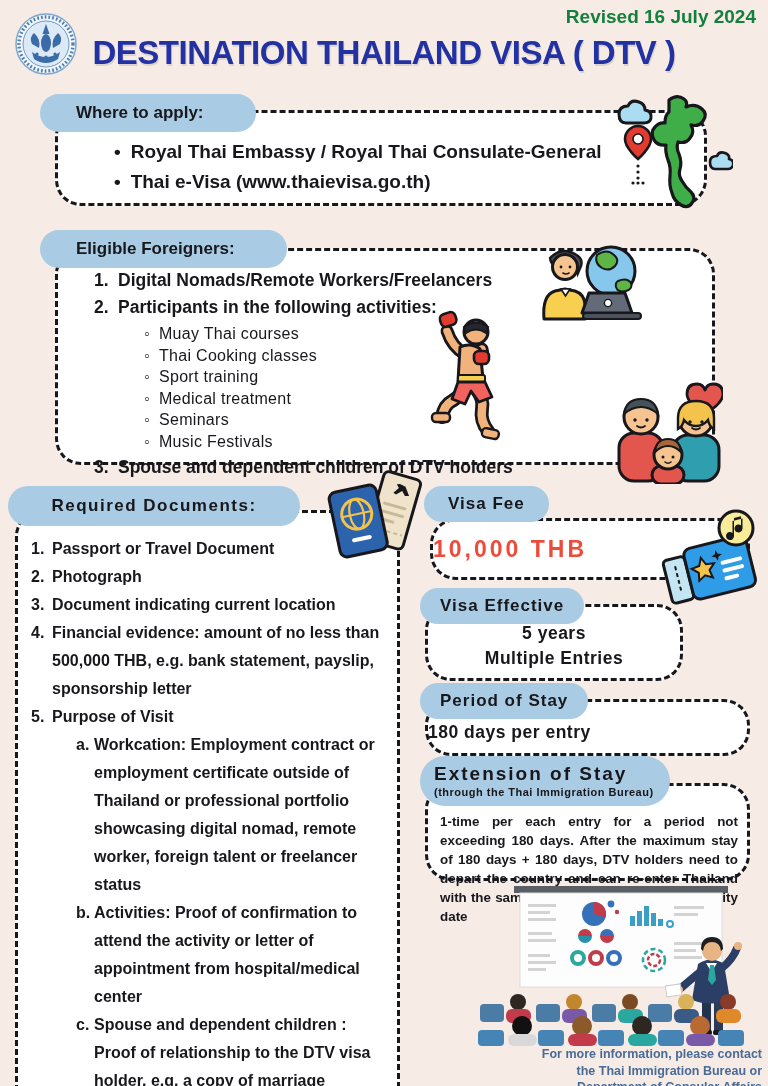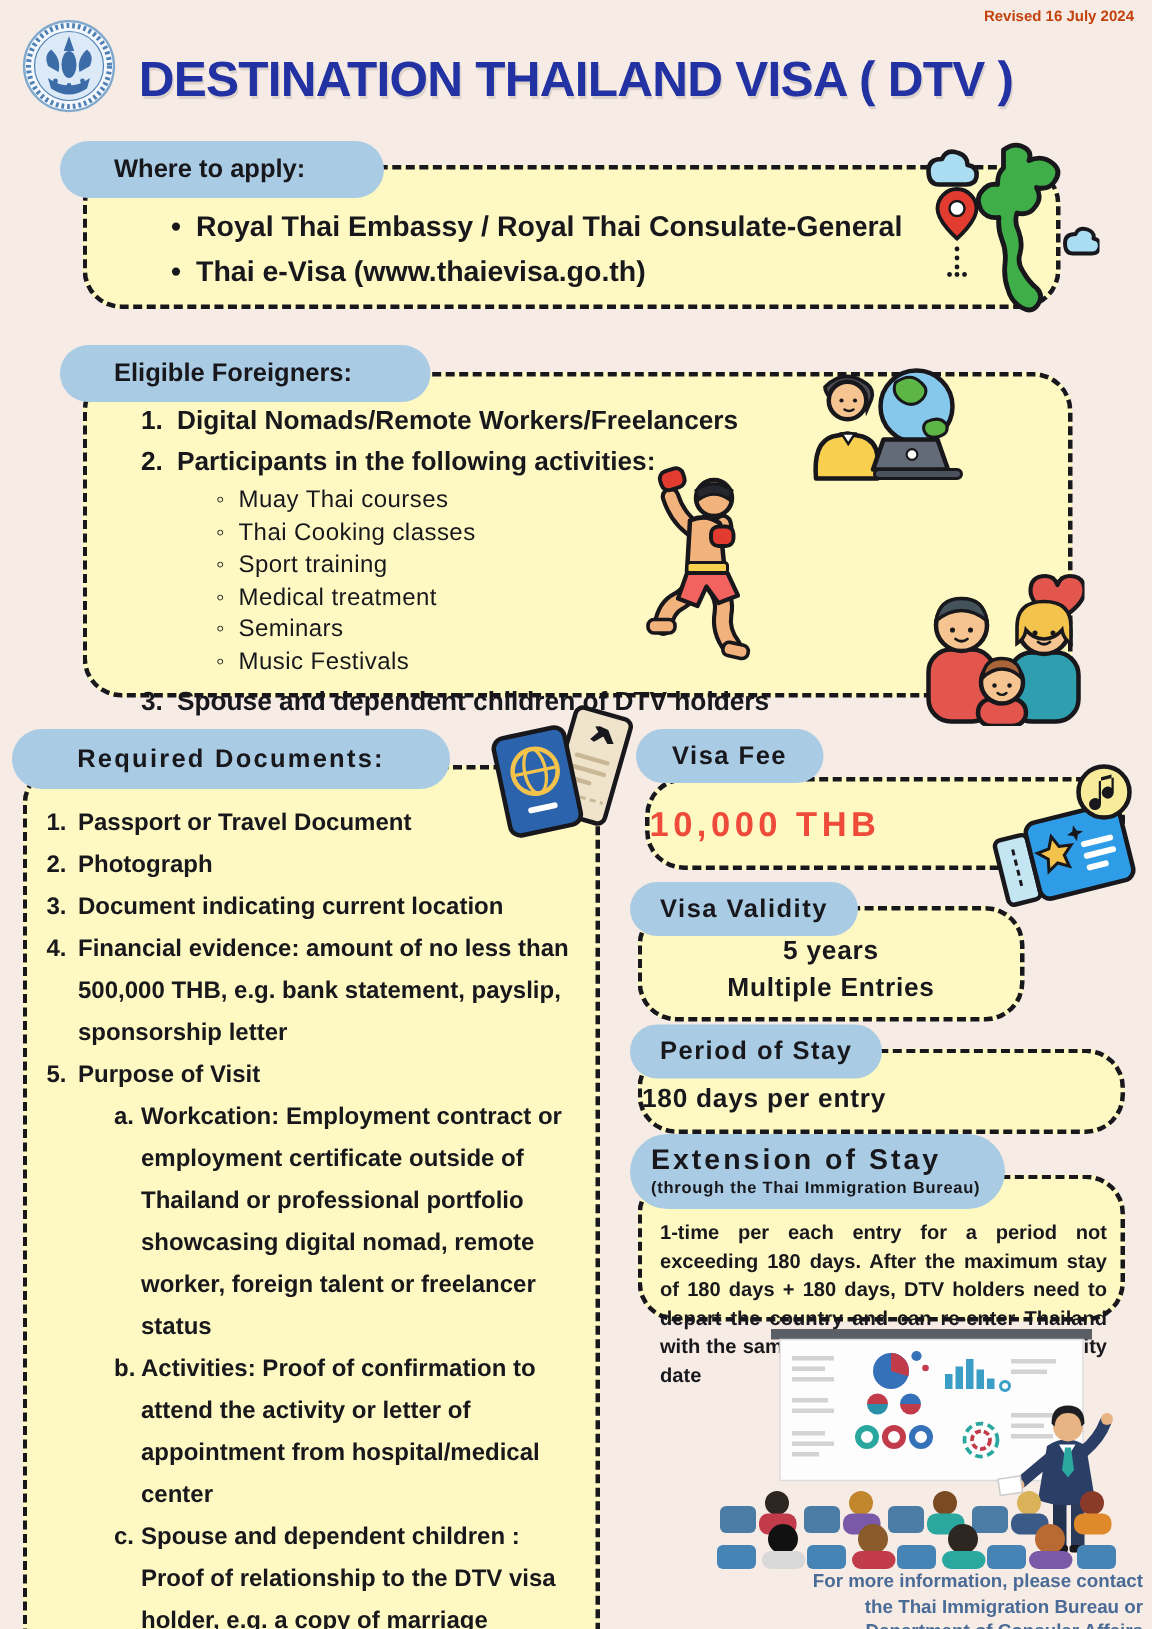--- a/index.html
+++ b/index.html
@@ -1,23 +1,23 @@
 <!DOCTYPE html>
 <html><head>
 <meta charset="utf-8">
 <style>
   html,body{margin:0;padding:0;}
   body{font-family:"Liberation Sans","DejaVu Sans",sans-serif;background:#d8d0cc;}
   .page{position:relative;width:768px;height:1086px;margin:0 auto;background:#f6ebe5;overflow:hidden;color:#17171c;}
-  .revised{position:absolute;top:6px;right:12px;font-size:10px;font-weight:bold;color:#c2410c;}
+  .revised{position:absolute;top:6px;right:12px;font-size:19px;font-weight:bold;color:#15803d;}
   .emblem{position:absolute;top:12px;left:14px;width:64px;height:64px;}
   .title{position:absolute;top:34px;left:0;width:768px;margin:0;text-align:center;font-size:33px;font-weight:bold;color:#2232a2;letter-spacing:-.5px;text-shadow:1px 2px 0 rgba(0,0,0,.10);}
   .subtitle{position:absolute;top:72px;left:0;width:768px;text-align:center;font-size:22px;font-weight:bold;color:#e23127;}
   .pill{position:absolute;background:#a9cbe3;border-radius:22px;font-weight:bold;color:#17171c;z-index:4;white-space:nowrap;}
-  .dash-box{position:absolute;background:#fef9c3;border:3.5px dashed #17171c;border-radius:26px;z-index:1;box-sizing:border-box;}
+  .dash-box{position:absolute;background:#ffffff;border:3.5px dashed #17171c;border-radius:26px;z-index:1;box-sizing:border-box;}
   .icon{position:absolute;z-index:5;}
   
   .pill-wta{left:40px;top:94px;font-size:17px;padding:9px 52px 9px 36px;text-align:right;}
   .box-wta{left:55px;top:110px;width:652px;height:96px;}
   .dot-list{margin:0;padding:24px 0 0 56px;list-style:none;}
   .dot-list li{font-size:19px;font-weight:bold;line-height:30px;}
   .dot-list li::before{content:"•";margin-right:10px;}
   
   .pill-el{left:40px;top:230px;font-size:17px;padding:9px 52px 9px 36px;}
   .box-el{left:55px;top:248px;width:660px;height:217px;padding:16px 18px 8px 36px;}
@@ -252,21 +252,21 @@
       <path d="M46 48 l3.5 7.5 l8 1 l-6 5.5 l1.5 8 l-7-4 l-7 4 l1.5-8 l-6-5.5 l8-1 z" fill="#f3c34b" stroke="#17171c" stroke-width="2"></path>
       <path d="M62 44 l1.5 4 l4 1.5 l-4 1.5 l-1.5 4 l-1.5-4 l-4-1.5 l4-1.5 z" fill="#17171c"></path>
       <rect x="64" y="56" width="22" height="4" rx="2" fill="#fff"></rect>
       <rect x="64" y="64" width="22" height="4" rx="2" fill="#fff"></rect>
       <rect x="64" y="72" width="15" height="4" rx="2" fill="#fff"></rect>
     </g>
     <circle cx="78" cy="20" r="17" fill="#f8ec9a" stroke="#17171c" stroke-width="3"></circle>
     <path d="M74 29 a4 4 0 1 1 -1.5 -3.1 l0 -12 l10 -2.5 l0 10 a4 4 0 1 1 -1.5 -3.1 l0 -9 l-7 1.8 z" fill="#17171c" transform="scale(1) translate(2,-1)"></path>
   </svg>
 
-  <div class="pill pill-val">Visa Validity</div>
+  <div class="pill pill-val">Visa Effective</div>
   <div class="dash-box box-val">
     <div>5 years</div>
     <div>Multiple Entries</div>
   </div>
 
   <div class="pill pill-per">Period of Stay</div>
   <div class="dash-box box-per">
     <div>180 days per entry</div>
   </div>
 

